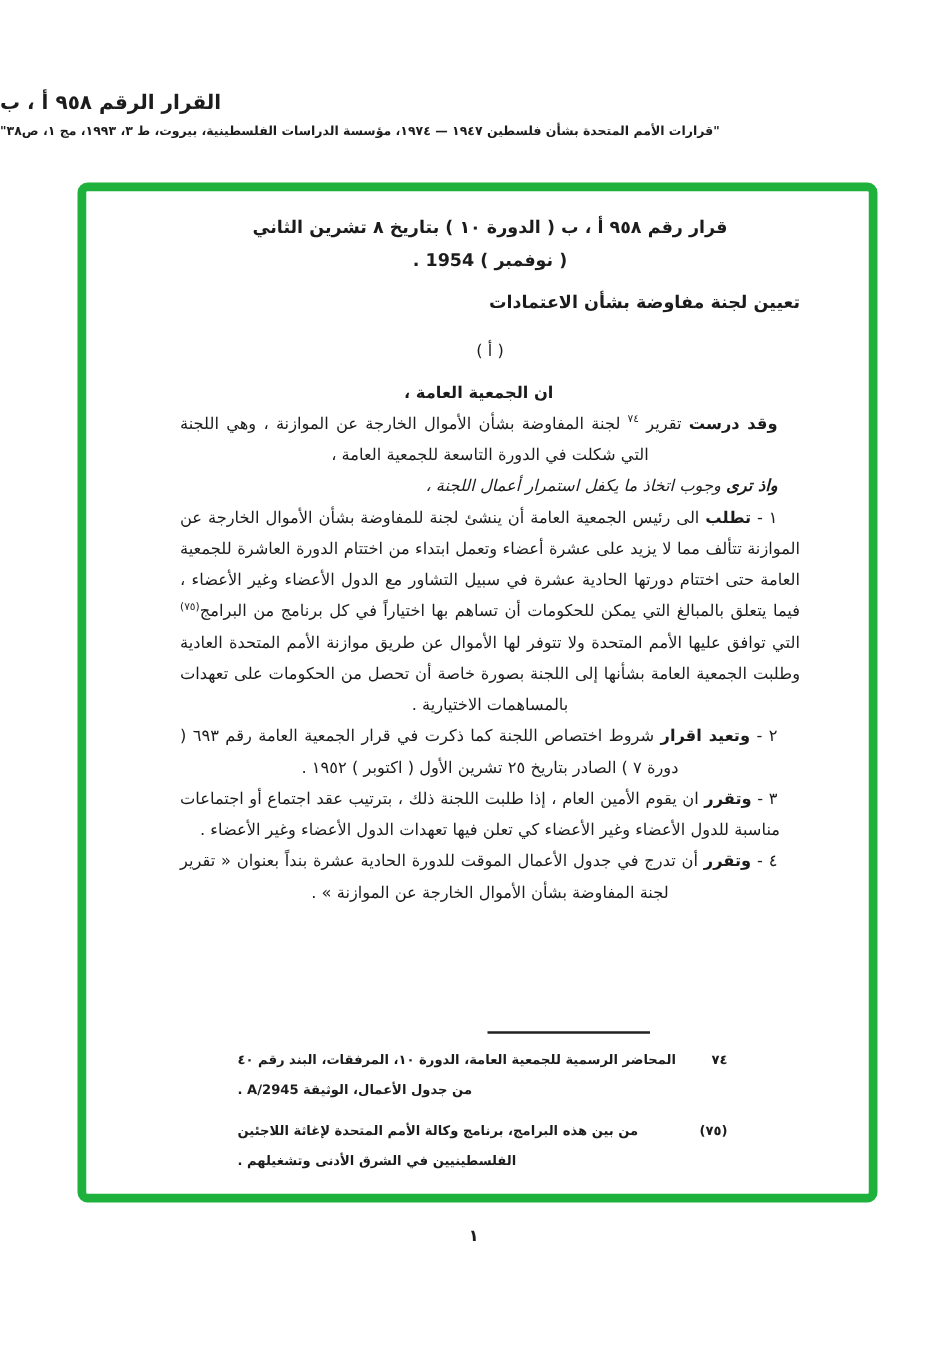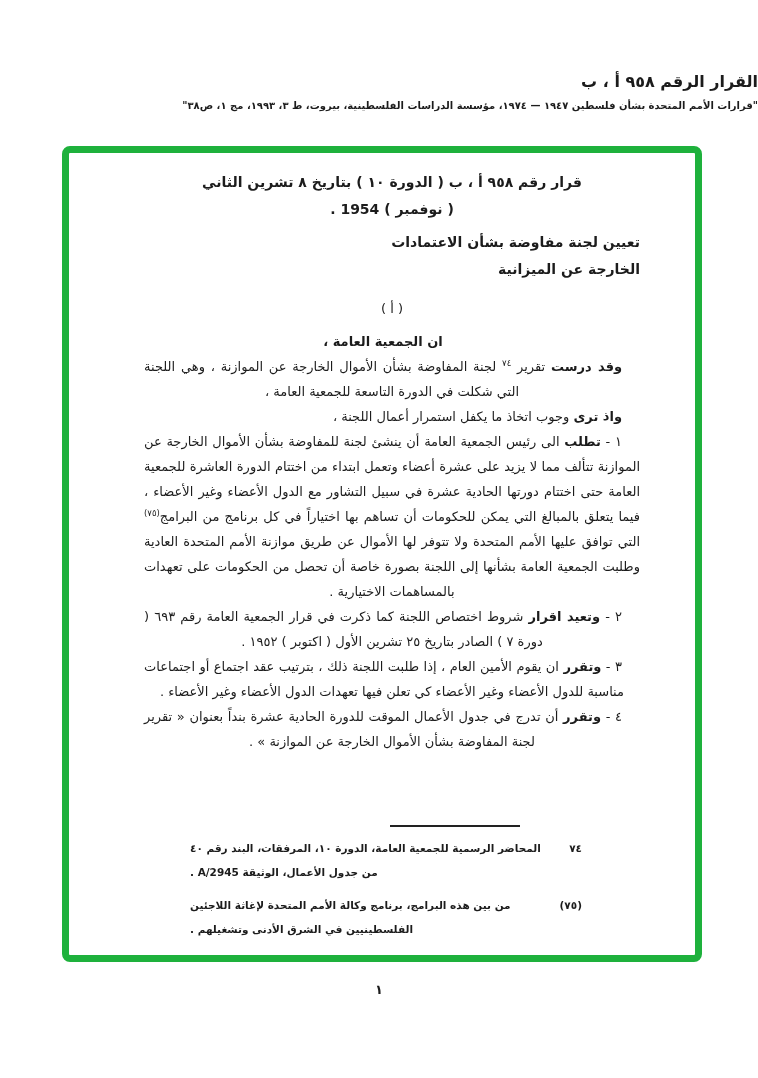--- a/index.html
+++ b/index.html
@@ -12,21 +12,21 @@
   .page{
     position:relative;
     width:758px;height:1078px;
     background:var(--paper);
     color:var(--ink);
     font-family:"DejaVu Sans",sans-serif;
     overflow:hidden;
   }
   .page-header{
     position:absolute;top:72px;left:0;right:0;
-    text-align:right;
+    text-align:left;
   }
   .doc-title{
     margin:0;
     font-size:16px;font-weight:bold;
   }
   .doc-source{
     margin-top:9px;
     font-size:10px;font-weight:bold;
     white-space:nowrap;
   }
@@ -67,20 +67,21 @@
   .body-para{
     margin:0;
     font-size:13px;line-height:25px;
     text-align:justify;
     text-align-last:center;
     text-indent:18px;
   }
   .body-para.single-line{
     text-align:center;
     text-align-last:right;
+    font-style:italic;
   }
   .body-para sup{
     font-size:8.5px;
     line-height:0;
   }
   .footnotes{
     margin-top:auto;
   }
   .fn-sep{
     height:2px;background:#222;
@@ -122,21 +123,20 @@
   <section class="green-box">
     <div class="box-content">
 
       <div class="res-heading" dir="rtl">
         <div>قرار رقم ٩٥٨ أ ، ب ( الدورة ١٠ ) بتاريخ ٨ تشرين الثاني</div>
         <div>( نوفمبر ) 1954 .</div>
       </div>
 
       <div class="res-subject" dir="rtl">
         <div>تعيين لجنة مفاوضة بشأن الاعتمادات</div>
-        <div>الخارجة عن الميزانية</div>
       </div>
 
       <div class="section-marker" dir="rtl">( أ )</div>
 
       <p class="intro" dir="rtl"><strong>ان الجمعية العامة ،</strong></p>
 
       <p class="body-para" dir="rtl"><strong>وقد درست</strong><span> تقرير </span><sup>٧٤</sup><span> لجنة المفاوضة بشأن الأموال الخارجة عن الموازنة ، وهي اللجنة التي شكلت في الدورة التاسعة للجمعية العامة ،</span></p>
 
       <p class="body-para single-line" dir="rtl"><strong>واذ ترى</strong><span> وجوب اتخاذ ما يكفل استمرار أعمال اللجنة ،</span></p>
 

